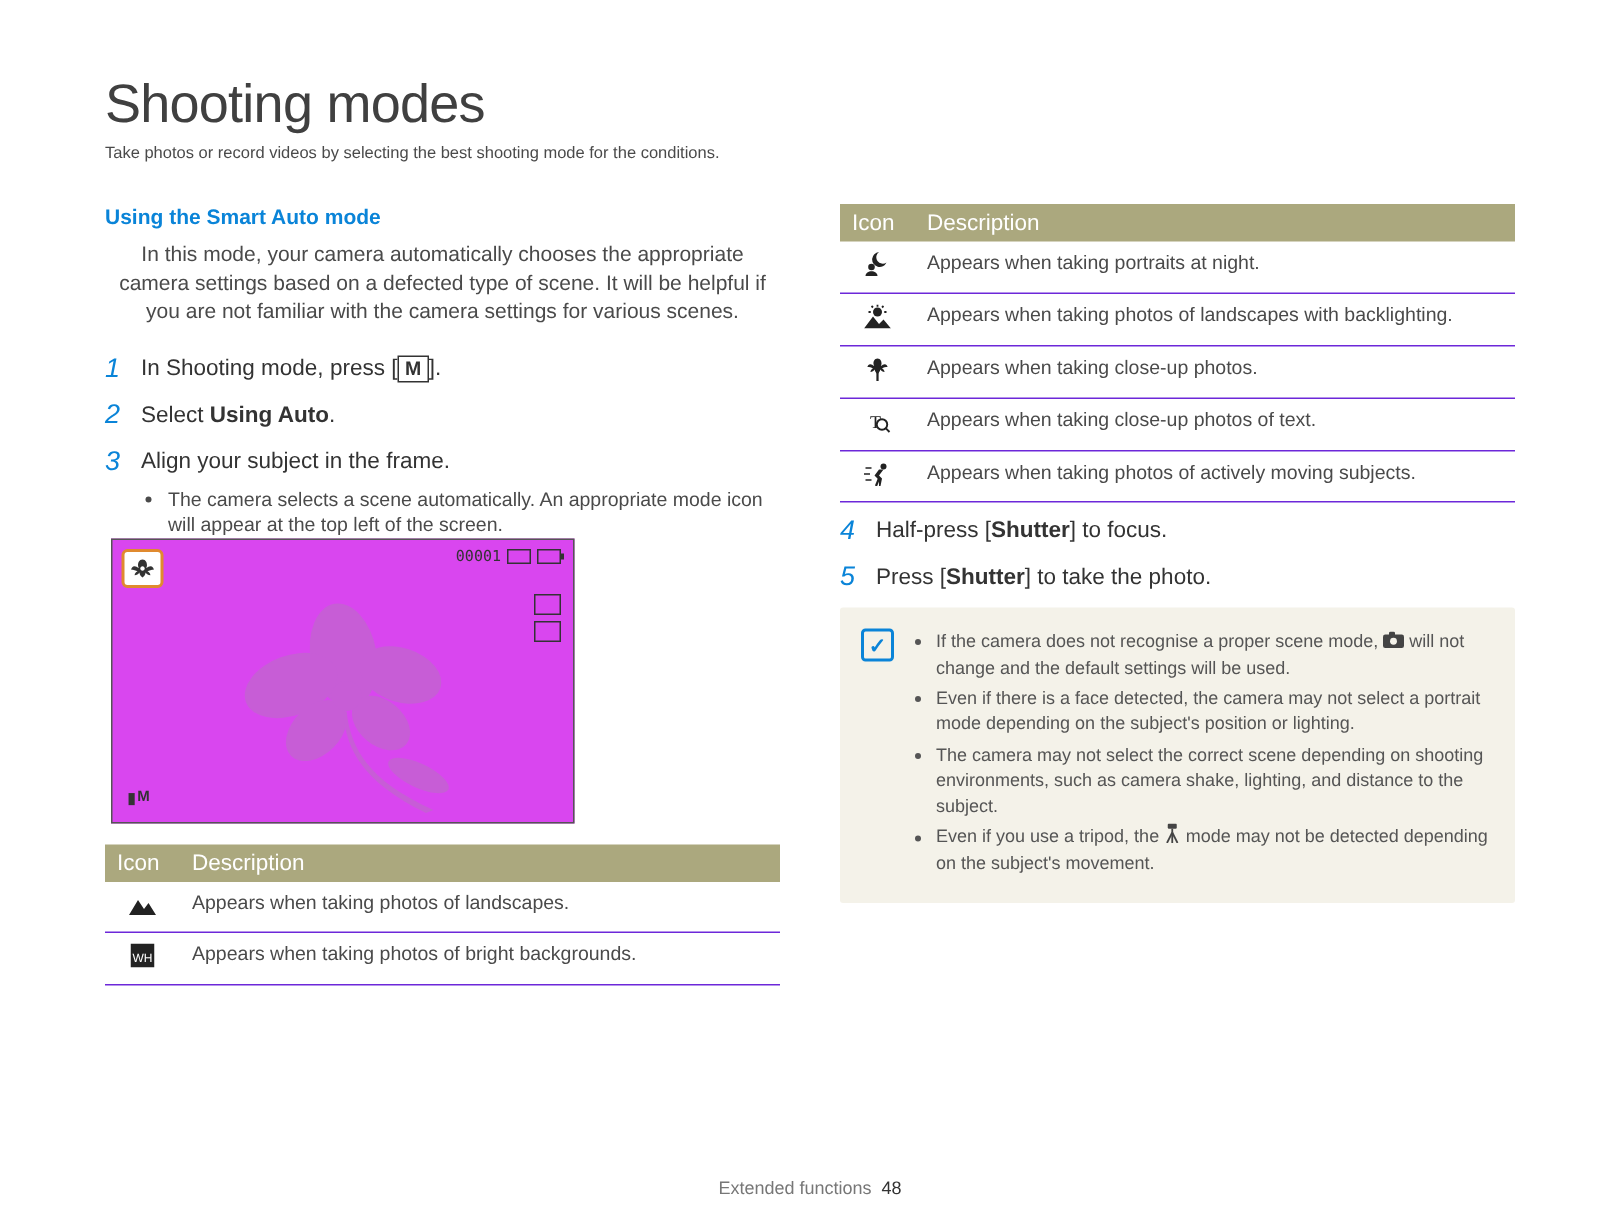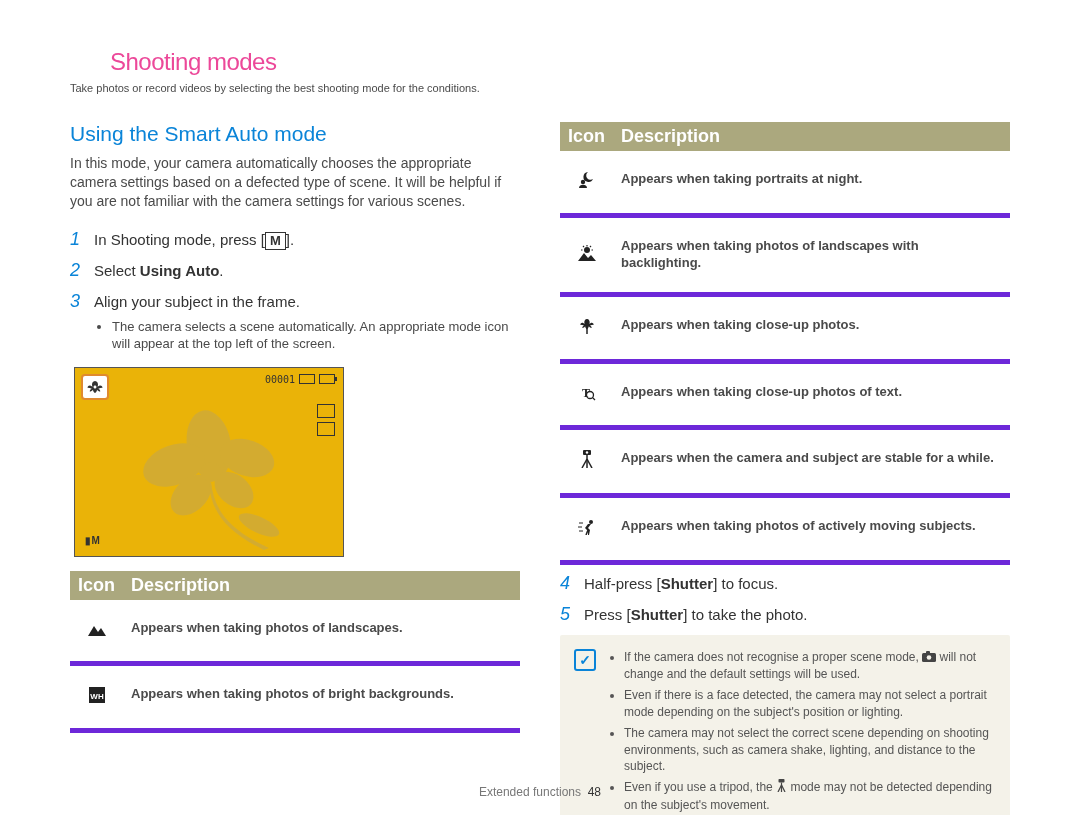--- a/index.html
+++ b/index.html
@@ -1,43 +1,43 @@
 <!DOCTYPE html>
 <html><head>
 <meta charset="utf-8">
 <style>
   * { margin:0; padding:0; box-sizing:border-box; }
   body { font-family: Arial, Helvetica, sans-serif; background:#fff; color:#333; width:1080px; height:815px; position:relative; padding:48px 70px 30px 70px; }
-  .title { color:#ec4899; font-size:24px; font-weight:400; letter-spacing:-0.5px; margin-bottom:6px;margin-left:40px; }
+  .title { color:#404040; font-size:36px; font-weight:400; letter-spacing:-0.5px; margin-bottom:6px; }
   .intro { font-size:11px; color:#4a4a4a; margin-bottom:28px; }
   .cols { display:flex; gap:40px; }
   .col { flex:1; min-width:0; }
-  .section { color:#0a84d8; font-size:21px; font-weight:400; margin-bottom:8px; }
-  .para { font-size:14px; color:#4a4a4a; line-height:1.35; margin-bottom:18px; }
+  .section { color:#0a84d8; font-size:14px; font-weight:700; margin-bottom:8px; }
+  .para { font-size:14px; color:#4a4a4a; line-height:1.35; margin-bottom:18px;text-align:center; }
   .step { font-size:15px; color:#333; margin-bottom:10px; display:flex; align-items:flex-start; gap:10px; }
   .step .num { font-style:italic; color:#0a84d8; font-size:18px; font-weight:400; min-width:14px; }
   .step .txt { padding-top:2px; }
   .step .txt b { font-weight:700; }
   .mkey { display:inline-block; border:1px solid #333; padding:0 4px; font-weight:700; font-size:13px; line-height:16px; vertical-align:middle; }
-  .bullets { margin-left:28px; margin-top:-4px; margin-bottom:14px; }
+  .bullets { margin-left:28px; margin-top:-4px; }
   .bullets li { font-size:13px; color:#4a4a4a; line-height:1.35; list-style:disc; margin-left:14px; }
-  .screen-wrap { width:270px; height:190px; border:1px solid #555; position:relative; background:#eab308; margin-bottom:14px; margin-left:4px; }
+  .screen-wrap { width:309px; height:190px; border:1px solid #555; position:relative; background:#d946ef; margin-bottom:14px; margin-left:4px; }
   .mode-badge { position:absolute; top:6px; left:6px; width:28px; height:26px; border:2px solid #e08a2f; border-radius:4px; background:#fff; display:flex; align-items:center; justify-content:center; }
   .mode-badge svg { width:18px; height:18px; }
   .top-row { position:absolute; top:6px; right:8px; display:flex; align-items:center; gap:4px; font-family:monospace; font-size:10px; }
   .tiny-icon { width:16px; height:10px; border:1px solid #333; position:relative; }
   .tiny-icon.batt::after { content:""; position:absolute; right:-3px; top:2px; width:2px; height:4px; background:#333; }
   .right-stack { position:absolute; top:36px; right:8px; display:flex; flex-direction:column; gap:4px; align-items:center; }
   .stk { width:18px; height:14px; border:1px solid #333; font-size:8px; display:flex; align-items:center; justify-content:center; }
   .im-badge { position:absolute; bottom:10px; left:10px; font-size:10px; font-weight:700; letter-spacing:-1px; display:flex; align-items:center; gap:2px; }
   .flower { position:absolute; left:50%; top:50%; transform:translate(-50%,-45%); opacity:0.28; }
   .tbl { width:100%; border-collapse:collapse; margin-bottom:8px; }
-  .tbl th { background:#aba87e; color:#fff; font-weight:700; text-align:left; font-size:18px; padding:4px 8px; }
+  .tbl th { background:#aba87e; color:#fff; font-weight:400; text-align:left; font-size:15px; padding:4px 8px; }
   .tbl th:first-child { width:50px; }
-  .tbl td { border-bottom:5px solid #6d28d9; font-size:13px; color:#4a4a4a; padding:20px 8px; vertical-align:top; line-height:1.3;font-weight:bold; }
+  .tbl td { border-bottom:1px solid #6d28d9; font-size:13px; color:#4a4a4a; padding:6px 8px; vertical-align:top; line-height:1.3; }
   .tbl td:first-child { text-align:center; vertical-align:middle; }
   .ico { display:inline-flex; align-items:center; justify-content:center; width:20px; height:18px; }
   .notebox { background:#f4f2e9; padding:14px 16px 14px 50px; position:relative; border-radius:2px; margin-top:8px; }
   .notebox .note-ico { position:absolute; left:14px; top:14px; width:22px; height:22px; border:2px solid #0a84d8; border-radius:3px; display:flex; align-items:center; justify-content:center; color:#0a84d8; font-size:14px; font-weight:700; }
   .notebox ul { list-style:disc; margin-left:14px; }
   .notebox li { font-size:12px; color:#555; line-height:1.4; margin-bottom:4px; }
   .footer { position:absolute; bottom:16px; left:0; right:0; text-align:center; font-size:12px; color:#777; }
   .footer .pg { color:#333; }
   .inline-ico { display:inline-block; vertical-align:middle; }
 </style>
@@ -183,33 +183,20 @@
         </tr>
         <tr>
           <td><span class="ico">
                 <svg width="18" height="16" viewBox="0 0 18 16">
                   <text x="4" y="12" font-size="12" font-family="Georgia" fill="#222">T</text>
                   <circle cx="12" cy="10" r="3.5" fill="none" stroke="#222" stroke-width="1.3"></circle>
                   <line x1="14.6" y1="12.6" x2="17" y2="15" stroke="#222" stroke-width="1.3"></line>
                 </svg>
               </span></td>
           <td>Appears when taking close-up photos of text.</td>
-        </tr>
-        <tr>
-          <td><span class="ico">
-                <svg width="16" height="18" viewBox="0 0 16 18">
-                  <rect x="4" y="0" width="8" height="5" rx="1" fill="#222"></rect>
-                  <circle cx="8" cy="2.5" r="1.2" fill="#fff"></circle>
-                  <line x1="8" y1="5" x2="8" y2="9" stroke="#222" stroke-width="1.5"></line>
-                  <line x1="8" y1="9" x2="3" y2="18" stroke="#222" stroke-width="1.5"></line>
-                  <line x1="8" y1="9" x2="13" y2="18" stroke="#222" stroke-width="1.5"></line>
-                  <line x1="8" y1="9" x2="8" y2="18" stroke="#222" stroke-width="1.5"></line>
-                </svg>
-              </span></td>
-          <td>Appears when the camera and subject are stable for a while.</td>
         </tr>
         <tr>
           <td><span class="ico">
                 <svg width="18" height="16" viewBox="0 0 18 16">
                   <circle cx="13" cy="3" r="2" fill="#222"></circle>
                   <path fill="#222" d="M13 5l-3 4 2 2-1 5h-1l0-4-3-3 3-4z"></path>
                   <line x1="8" y1="16" x2="10" y2="11" stroke="#222" stroke-width="1.5"></line>
                   <g stroke="#222" stroke-width="1">
                     <line x1="1" y1="4" x2="5" y2="4"></line>
                     <line x1="0" y1="8" x2="4" y2="8"></line>

